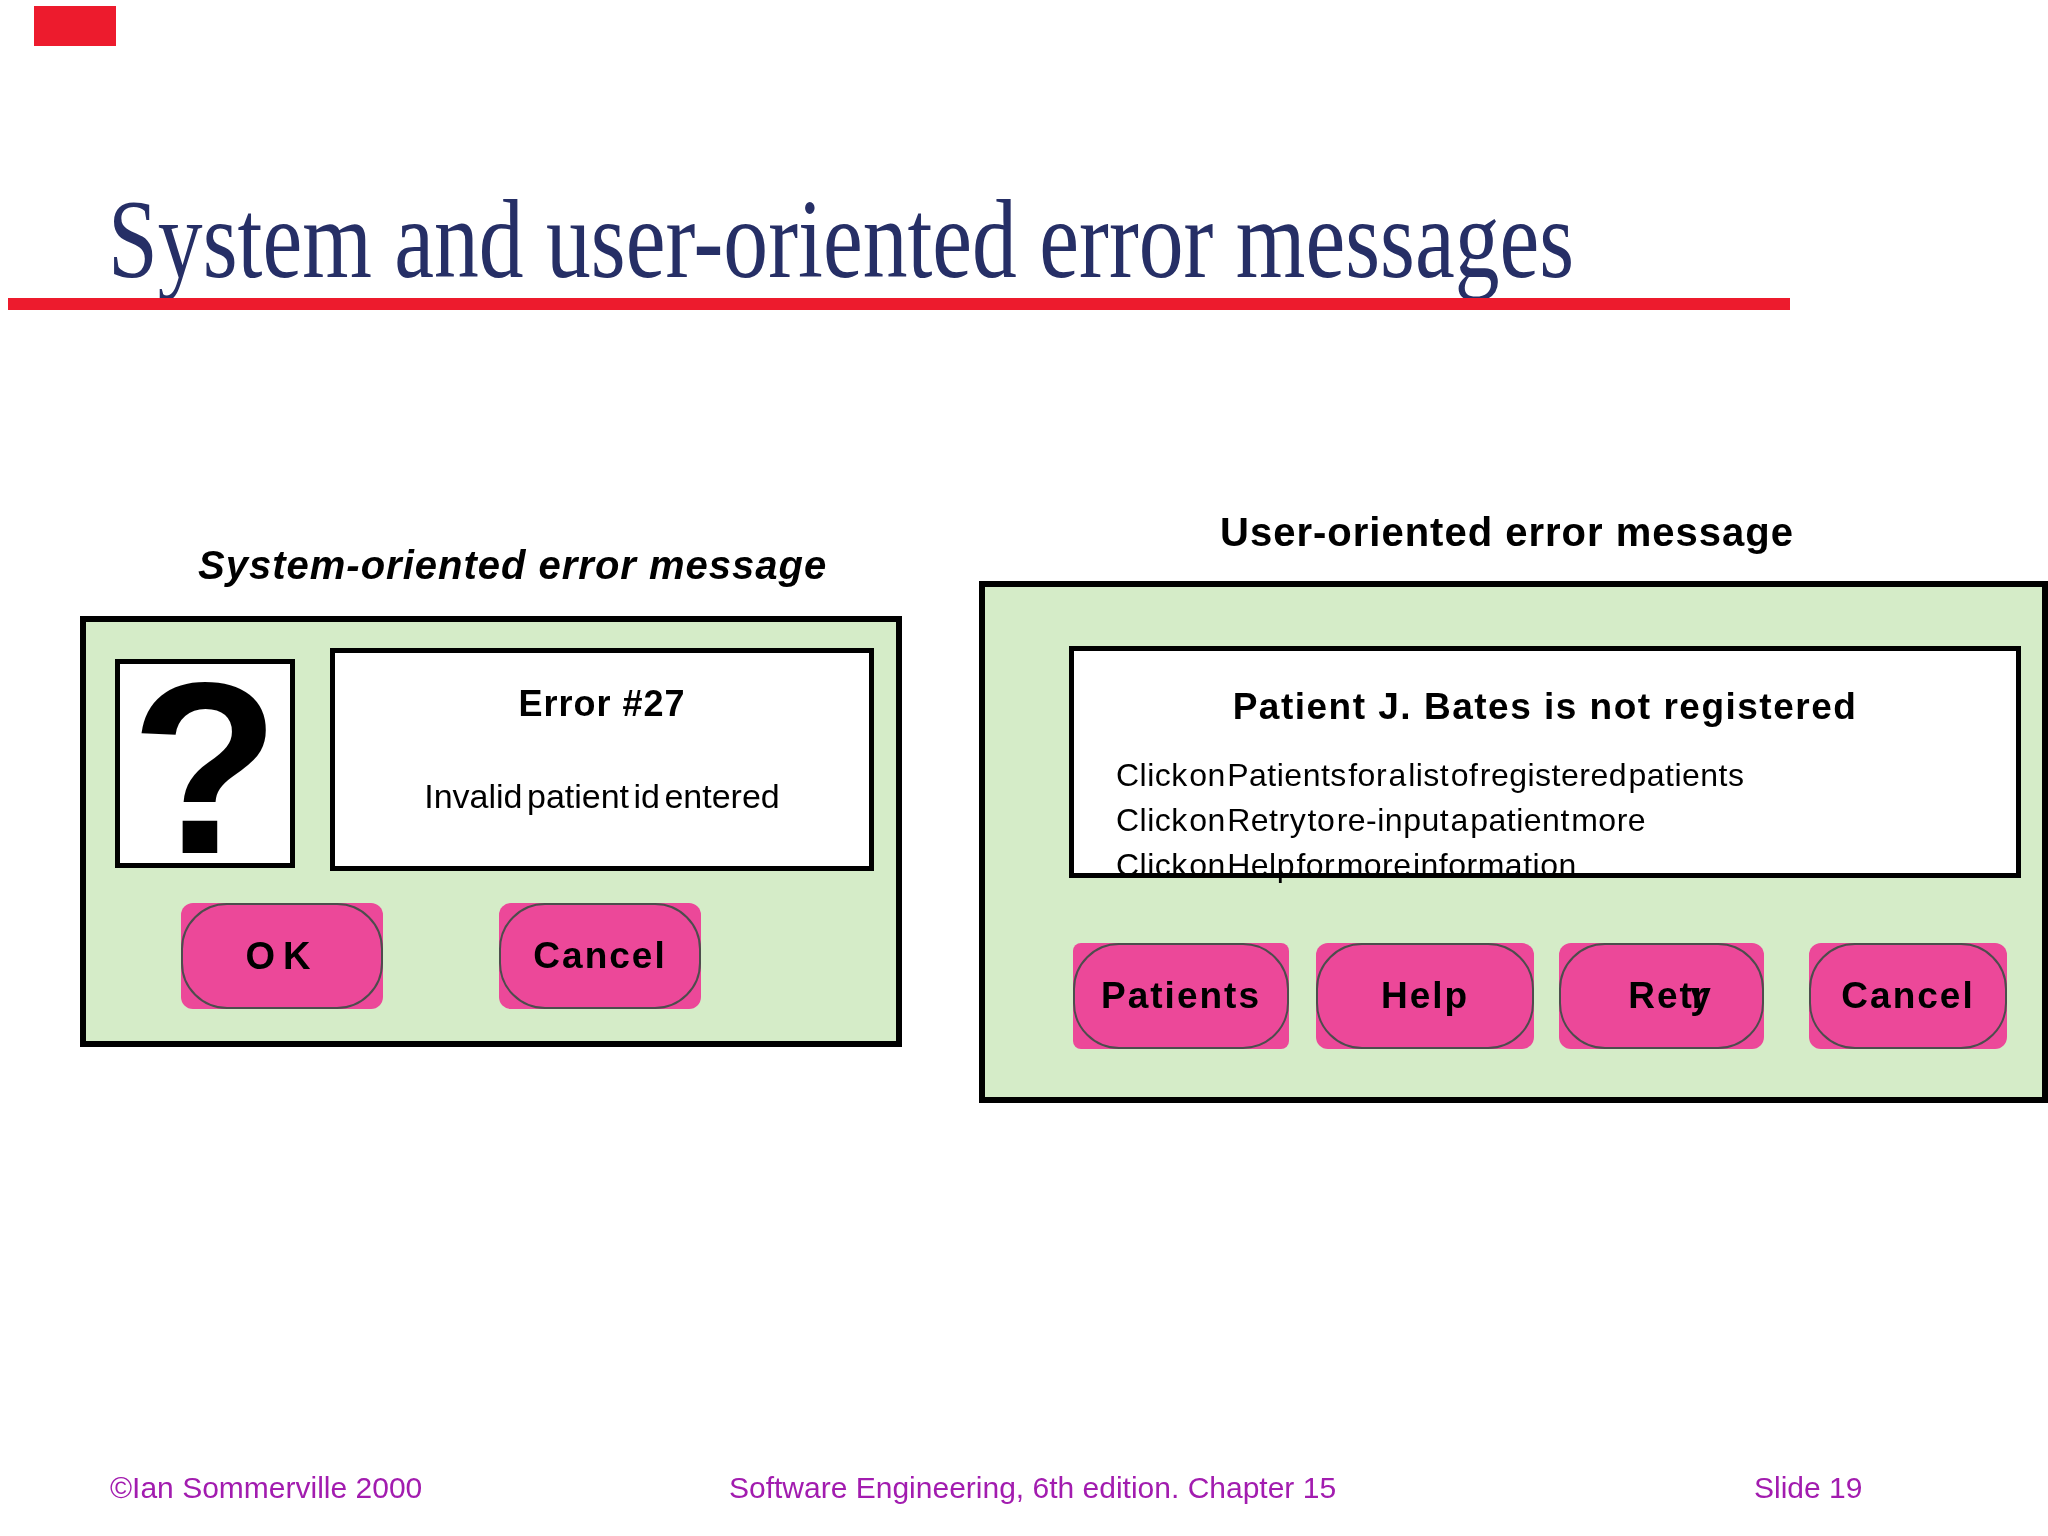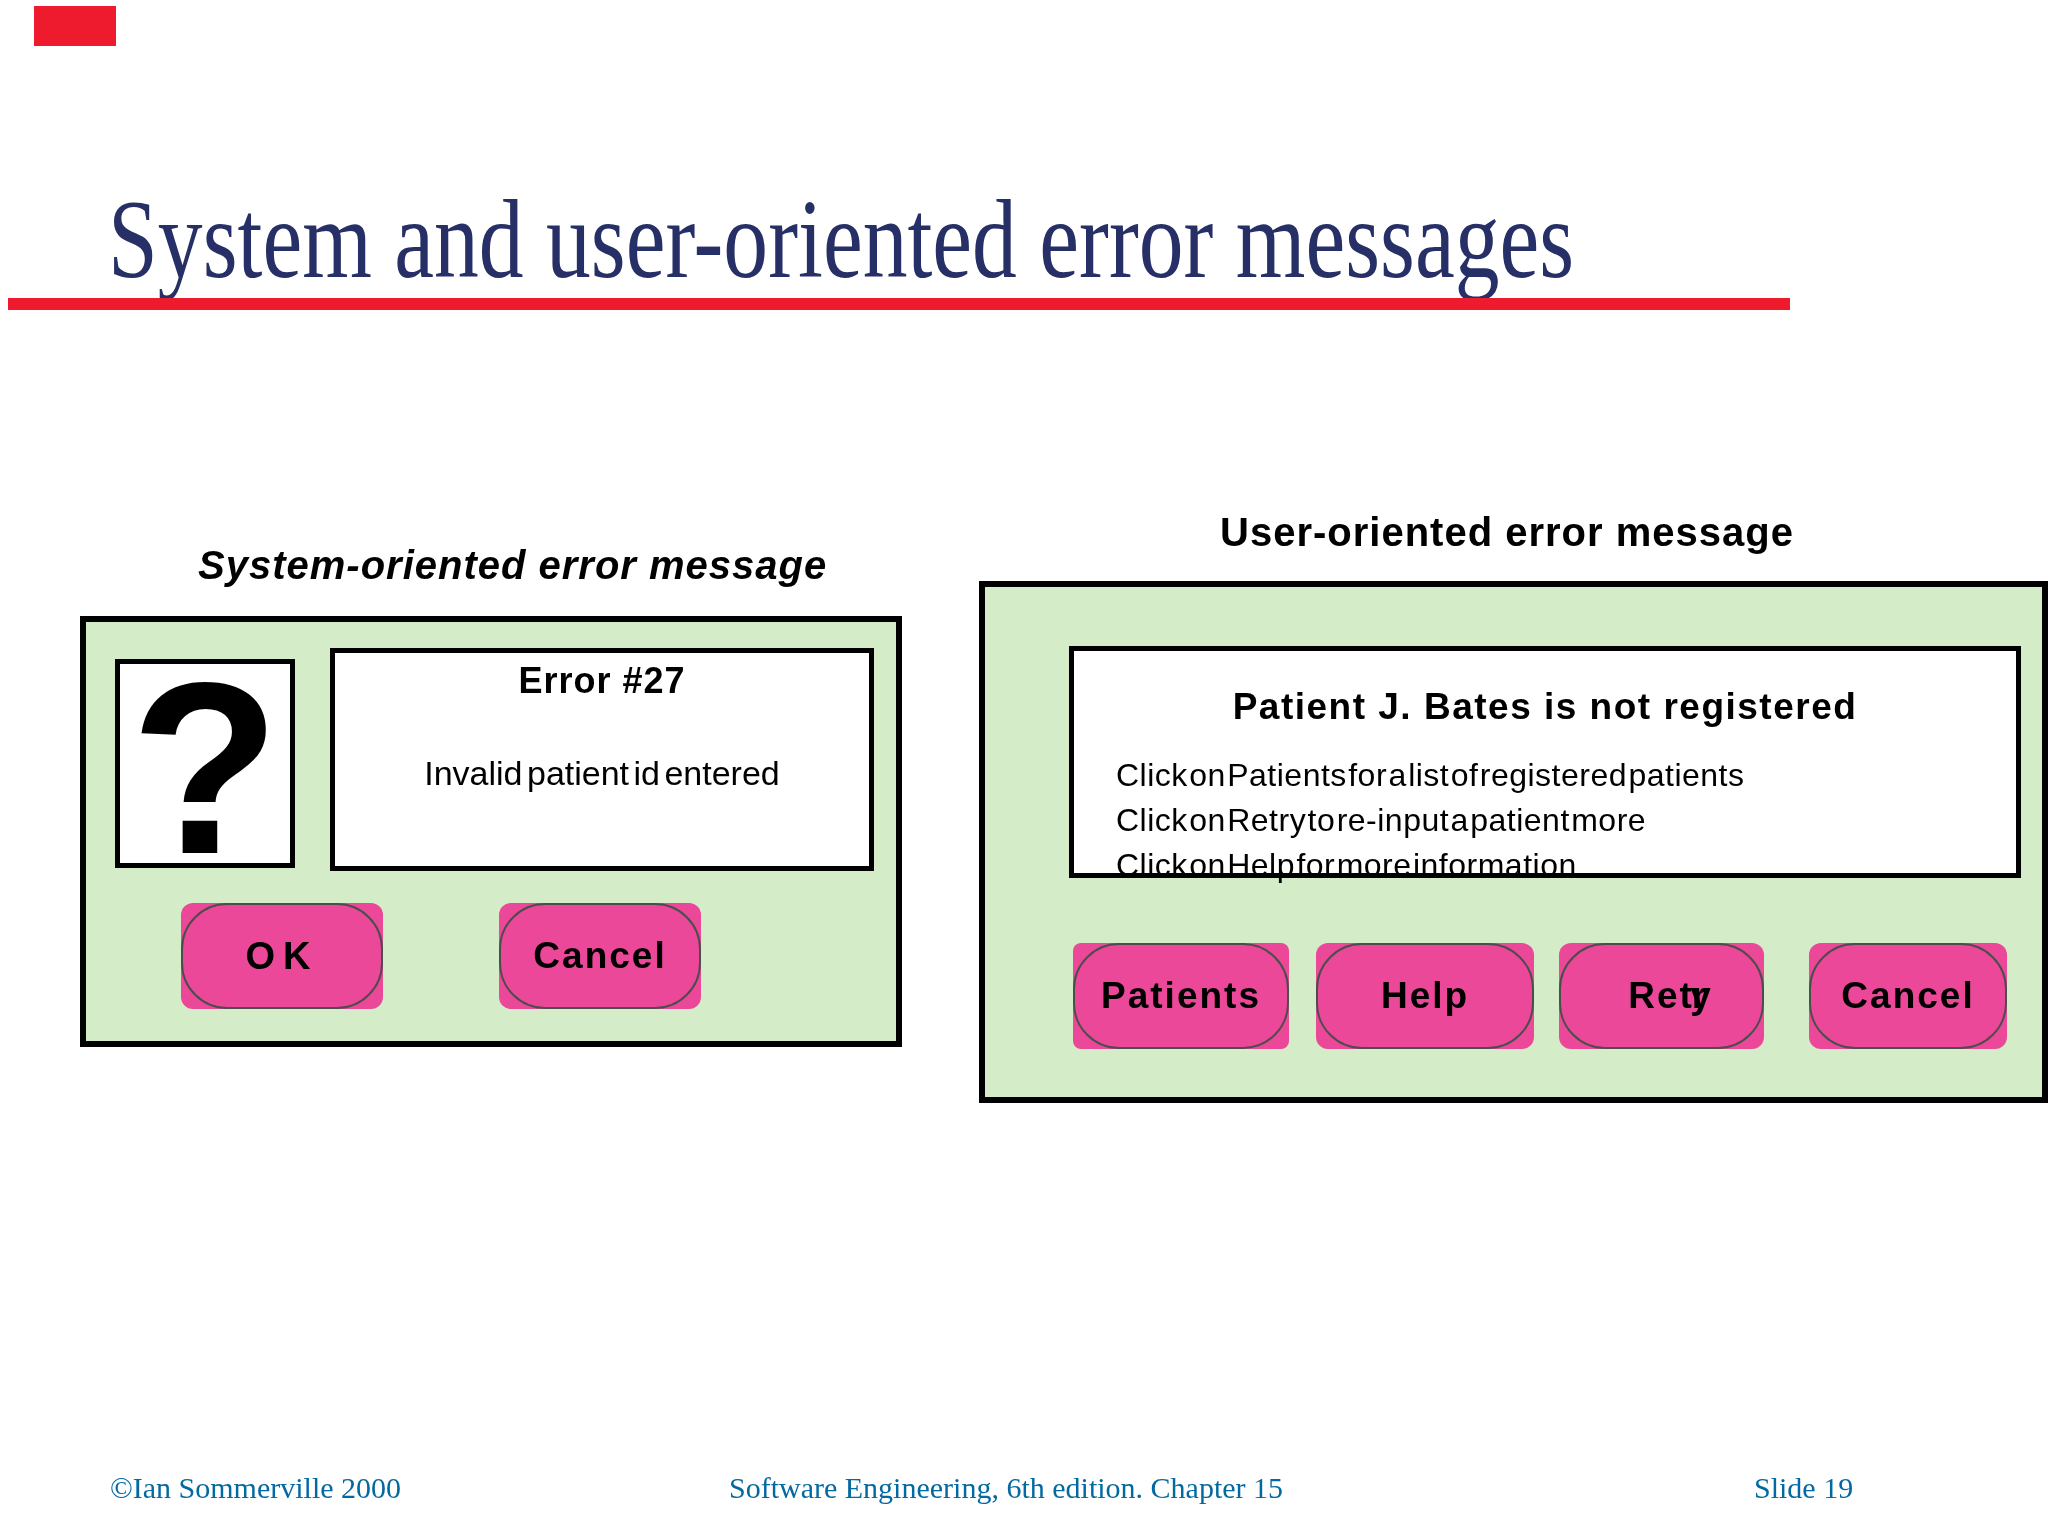--- a/index.html
+++ b/index.html
@@ -46,21 +46,21 @@
   .dialog.usr{left:979px;top:581px;width:1069px;height:522px;}
   .white-box{
     position:absolute;background:#fff;border:5px solid #000;box-sizing:border-box;
   }
   
   .qbox{left:29px;top:37px;width:180px;height:209px;display:flex;align-items:center;justify-content:center;}
   .qmark{
     font-size:245px;font-weight:bold;line-height:170px;color:#000;
     padding-top:8px;
   }
-  .sys-msg{left:244px;top:26px;width:544px;height:223px;display:flex;flex-direction:column;align-items:center;padding-top:6px;}
+  .sys-msg{left:244px;top:26px;width:544px;height:223px;display:flex;flex-direction:column;align-items:center;padding-top:29px;}
   .sys-msg .err-title{font-size:36px;font-weight:bold;letter-spacing:1px;line-height:44px;}
   .sys-msg .err-body{font-size:34px;letter-spacing:0;word-spacing:-5px;line-height:40px;margin-top:50px;}
   
   .usr-msg{left:84px;top:59px;width:952px;height:232px;}
   .usr-msg .msg-title{
     text-align:center;margin-top:34px;
     font-size:37px;font-weight:bold;letter-spacing:1.5px;line-height:44px;
   }
   .usr-msg .instructions{
     margin-top:24px;padding-left:42px;
@@ -89,22 +89,22 @@
   .btn.sys-cancel{left:413px;top:281px;width:202px;}
   
   .btn.patients{left:88px;top:356px;width:216px;border-radius:8px;}
   .btn.help{left:331px;top:356px;width:218px;}
   .btn.retry{left:574px;top:356px;width:205px;}
   .btn.usr-cancel{left:824px;top:356px;width:198px;}
   .squish{letter-spacing:-16px;margin-left:-2px;}
   
   .footer-item{
     position:absolute;top:1470px;
-    font-family:Liberation Serif, serif;
-    font-size:30px;color:#0369a1;line-height:1.2;white-space:nowrap;
+    font-family:Liberation Sans, sans-serif;
+    font-size:30px;color:#a21caf;line-height:1.2;white-space:nowrap;
   }
   .footer-item.left{left:110px;}
   .footer-item.center{left:729px;}
   .footer-item.right{left:1754px;}
 </style>
 </head>
 <body>
 
 <div class="slide">
 

